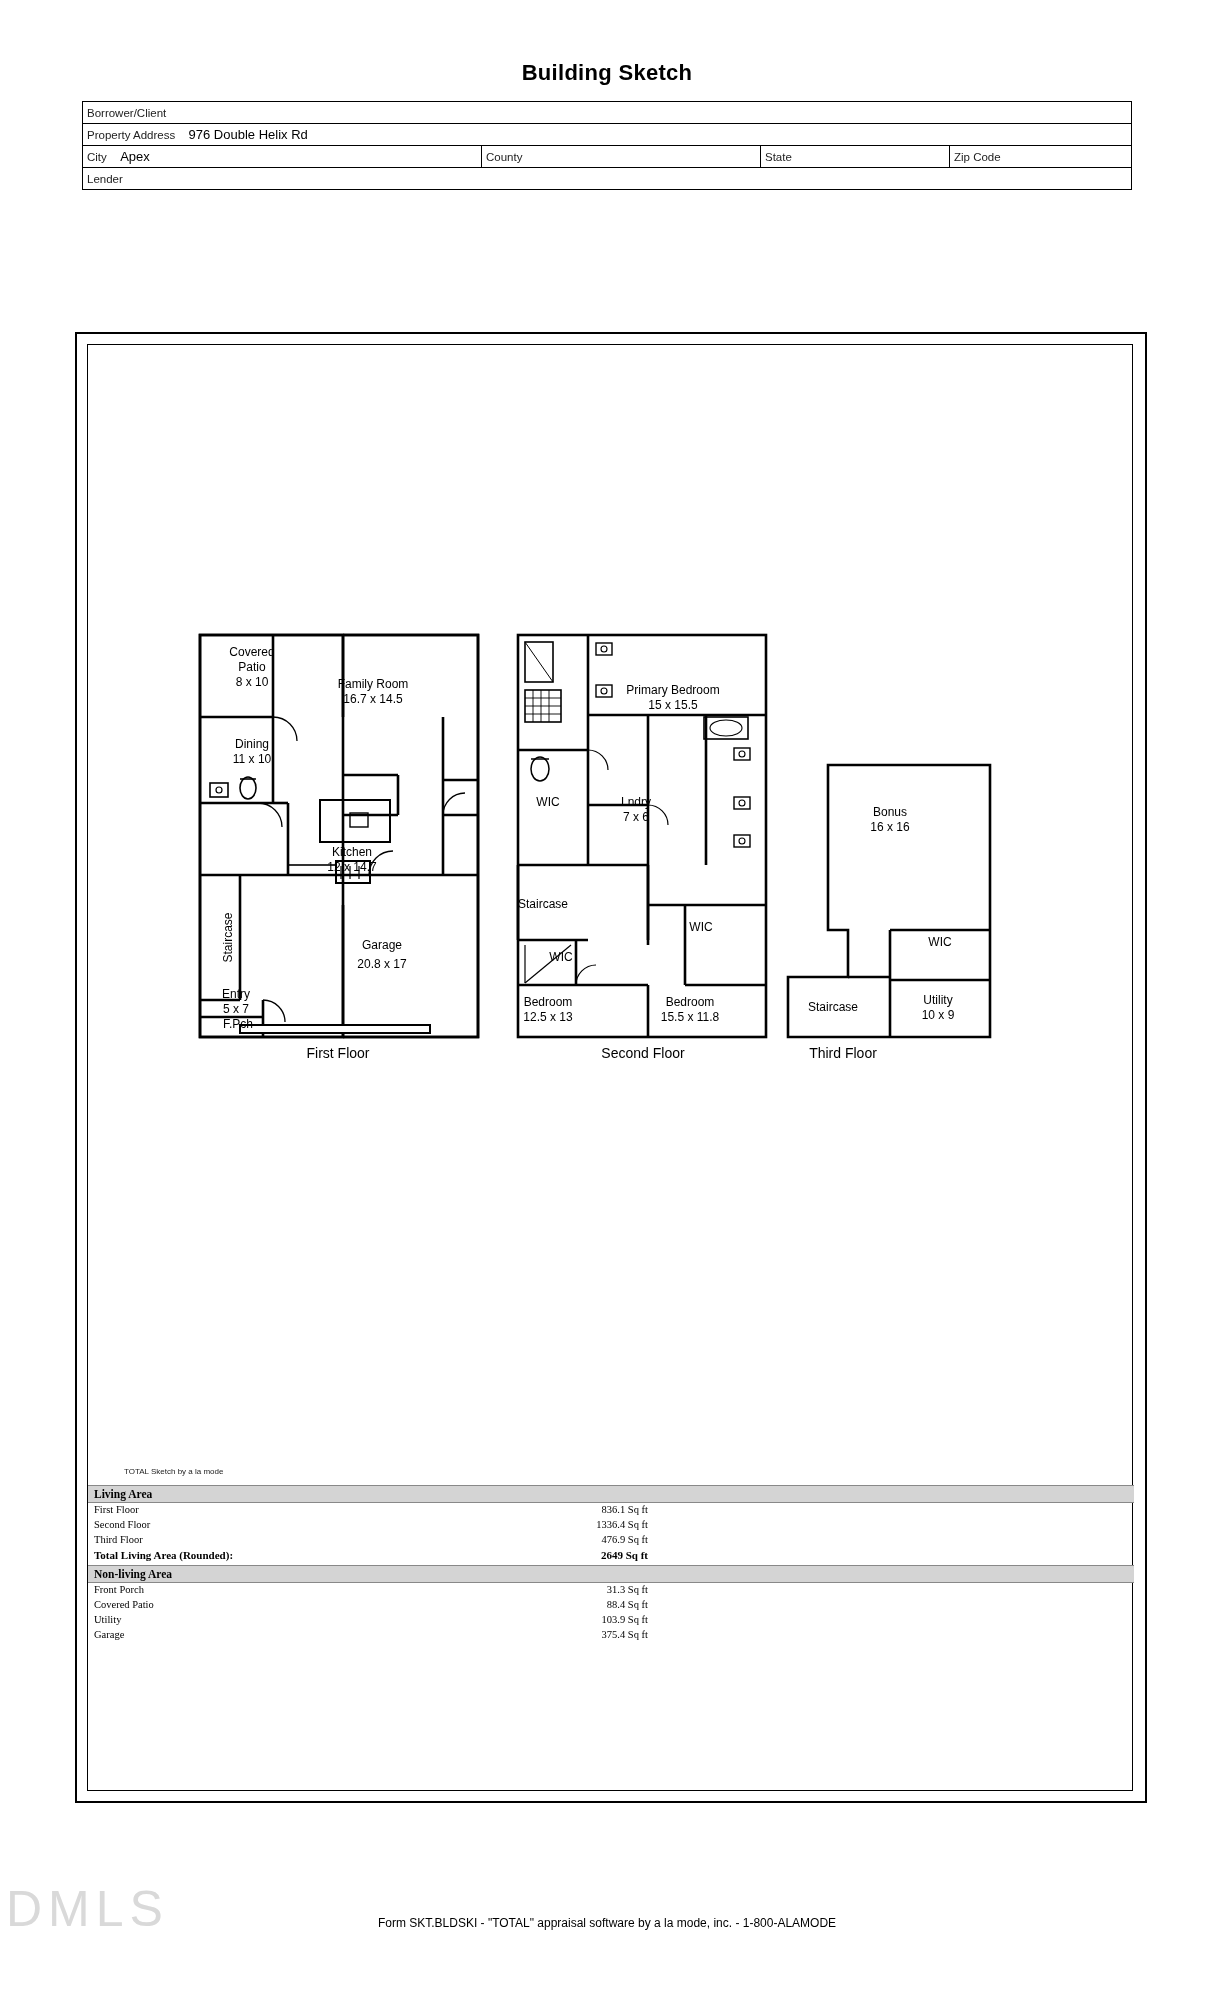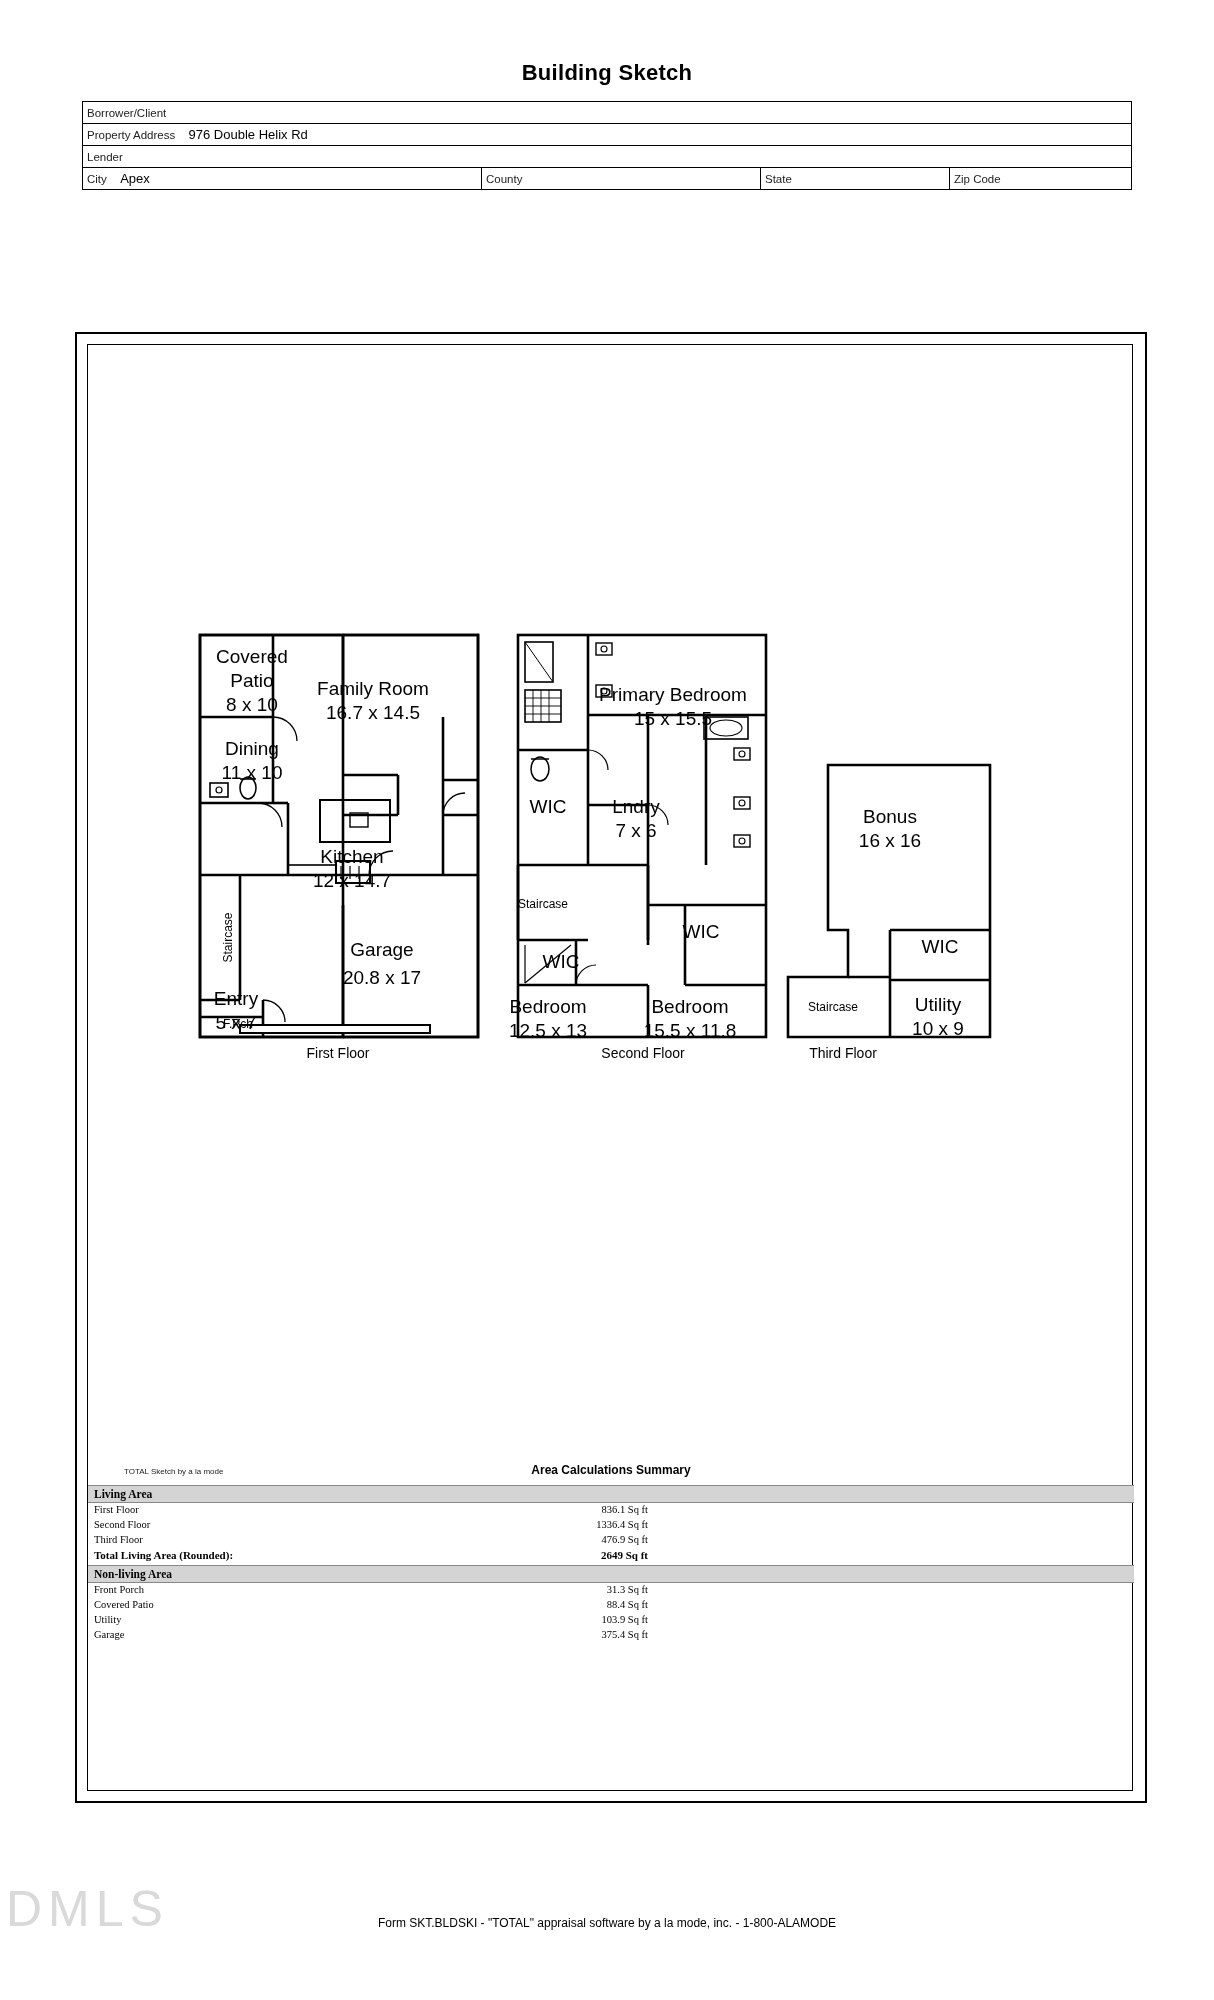--- a/index.html
+++ b/index.html
@@ -49,21 +49,21 @@
   
   .plan{position:absolute;left:0;top:0;width:1046px;height:1180px;}
   .plan svg{position:absolute;left:0;top:0;}
 
   .floor-label{
     position:absolute;font-size:14px;color:#000;text-align:center;
   }
 
   
   .room{
-    position:absolute;text-align:center;font-size:19px;line-height:1.25;
+    position:absolute;text-align:center;font-size:12px;line-height:1.25;
     color:#000;white-space:nowrap;
   }
   .room .nm{display:block;}
   .room .dm{display:block;}
   .room.small{font-size:12px;}
   .vert{
     transform:rotate(-90deg);transform-origin:center center;
   }
 
   
@@ -113,40 +113,40 @@
         <span class="val"></span>
       </td>
     </tr>
     <tr>
       <td colspan="4">
         <span class="lbl">Property Address</span>
         <span class="val">976 Double Helix Rd</span>
       </td>
     </tr>
     <tr>
-      <td colspan="4">
-        <span class="lbl">Lender</span>
-        <span class="val"></span>
-      </td>
-    </tr>
-    <tr>
       <td style="width:390px">
         <span class="lbl">City</span>
         <span class="val">Apex</span>
       </td>
       <td style="width:270px">
         <span class="lbl">County</span>
         <span class="val"></span>
       </td>
       <td style="width:180px">
         <span class="lbl">State</span>
         <span class="val"></span>
       </td>
       <td>
         <span class="lbl">Zip Code</span>
+        <span class="val"></span>
+      </td>
+    </tr>
+    <tr>
+      <td colspan="4">
+        <span class="lbl">Lender</span>
         <span class="val"></span>
       </td>
     </tr>
   </tbody>
     </table>
 
   <div class="sketch-frame">
     <div class="sketch-inner">
 
       <div class="plan">
@@ -356,21 +356,20 @@
         <div class="room small" style="left:690px;top:655px;width:110px;">
           <span class="nm">Staircase</span>
         </div>
 
         <div class="floor-label" style="left:180px;top:700px;width:140px;">First Floor</div>
         <div class="floor-label" style="left:480px;top:700px;width:150px;">Second Floor</div>
         <div class="floor-label" style="left:680px;top:700px;width:150px;">Third Floor</div>
       </div>
 
       <div class="total-note">TOTAL Sketch by a la mode</div>
-      <div class="area-title">Area Calculations Summary</div>
 
       <div class="summary">
         <div class="sec-head">Living Area</div>
 
         <div class="srow">
           <span class="nm">First Floor</span>
           <span class="vl">836.1 Sq ft</span>
         </div>
         <div class="srow">
           <span class="nm">Second Floor</span>

